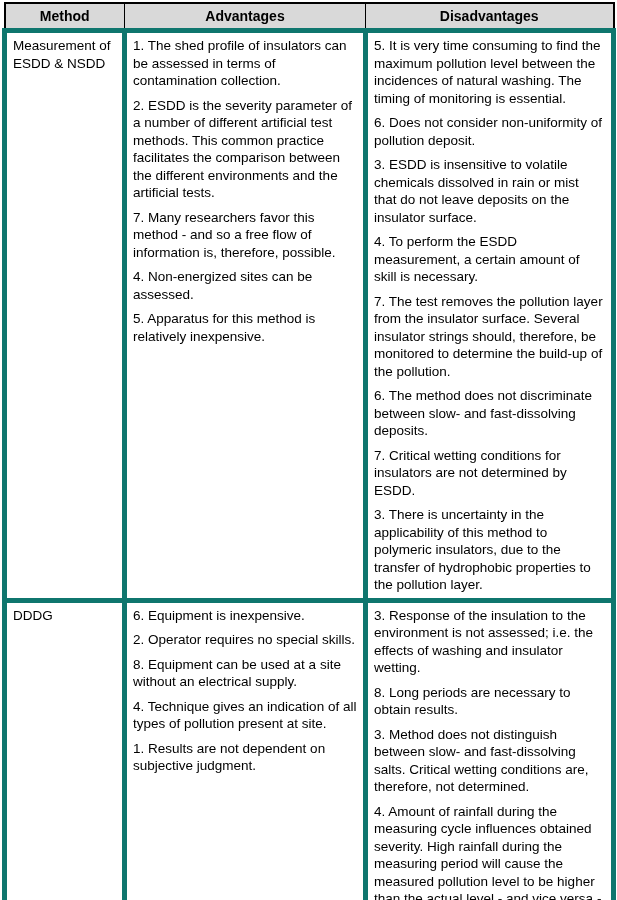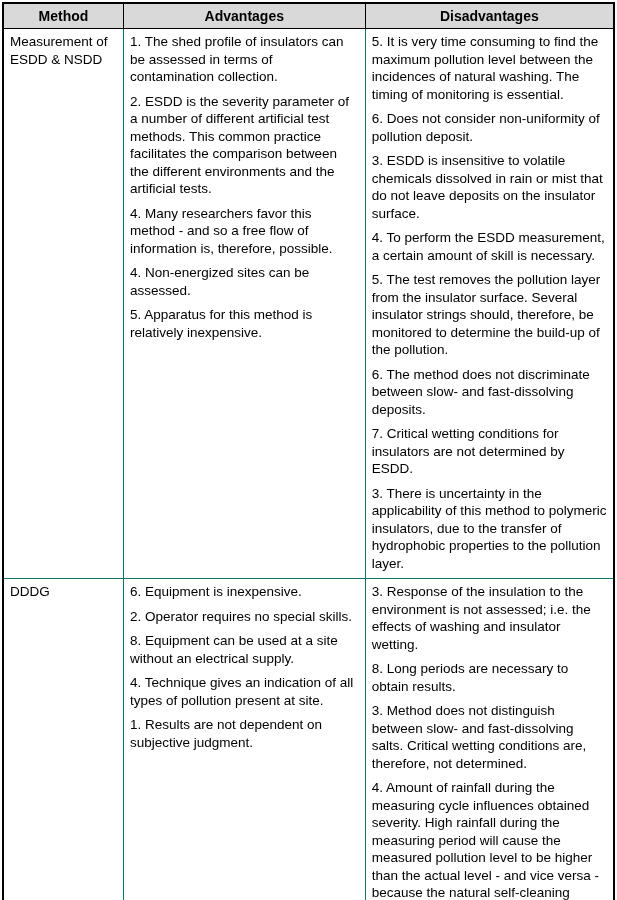--- a/index.html
+++ b/index.html
@@ -28,21 +28,21 @@
   th {
     border: 1px solid #000000;
     background: #d9d9d9;
     font-size: 14px;
     font-weight: bold;
     text-align: center;
     padding: 4px 2px;
     color: #000000;
   }
   td {
-    border: 1px solid #0f766e;
+    border: 5px solid #0f766e;
     vertical-align: top;
     padding: 2px 6px 4px 6px;
     font-size: 13.5px;
     line-height: 17.5px;
     color: #000000;
   }
   td.method-cell {
     padding-top: 4px;
   }
   td.list-cell p {
@@ -71,30 +71,30 @@
         <th>Advantages</th>
         <th>Disadvantages</th>
       </tr>
     </thead>
     <tbody id="table-body">
         <tr class="row-0">
           <td class="method-cell">Measurement of ESDD &amp; NSDD</td>
           <td class="list-cell">
             <p>1. The shed profile of insulators can be assessed in terms of contamination collection.</p>
             <p>2. ESDD is the severity parameter of a number of different artificial test methods. This common practice facilitates the comparison between the different environments and the artificial tests.</p>
-            <p>4. Many researchers favor this method - and so a free flow of information is, therefore, possible.</p>
+            <p>7. Many researchers favor this method - and so a free flow of information is, therefore, possible.</p>
             <p>4. Non-energized sites can be assessed.</p>
             <p>5. Apparatus for this method is relatively inexpensive.</p>
           </td>
           <td class="list-cell">
             <p>5. It is very time consuming to find the maximum pollution level between the incidences of natural washing. The timing of monitoring is essential.</p>
             <p>6. Does not consider non-uniformity of pollution deposit.</p>
             <p>3. ESDD is insensitive to volatile chemicals dissolved in rain or mist that do not leave deposits on the insulator surface.</p>
             <p>4. To perform the ESDD measurement, a certain amount of skill is necessary.</p>
-            <p>5. The test removes the pollution layer from the insulator surface. Several insulator strings should, therefore, be monitored to determine the build-up of the pollution.</p>
+            <p>7. The test removes the pollution layer from the insulator surface. Several insulator strings should, therefore, be monitored to determine the build-up of the pollution.</p>
             <p>6. The method does not discriminate between slow- and fast-dissolving deposits.</p>
             <p>7. Critical wetting conditions for insulators are not determined by ESDD.</p>
             <p>3. There is uncertainty in the applicability of this method to polymeric insulators, due to the transfer of hydrophobic properties to the pollution layer.</p>
           </td>
         </tr>
         <tr class="row-1">
           <td class="method-cell">DDDG</td>
           <td class="list-cell">
             <p>6. Equipment is inexpensive.</p>
             <p>2. Operator requires no special skills.</p>

